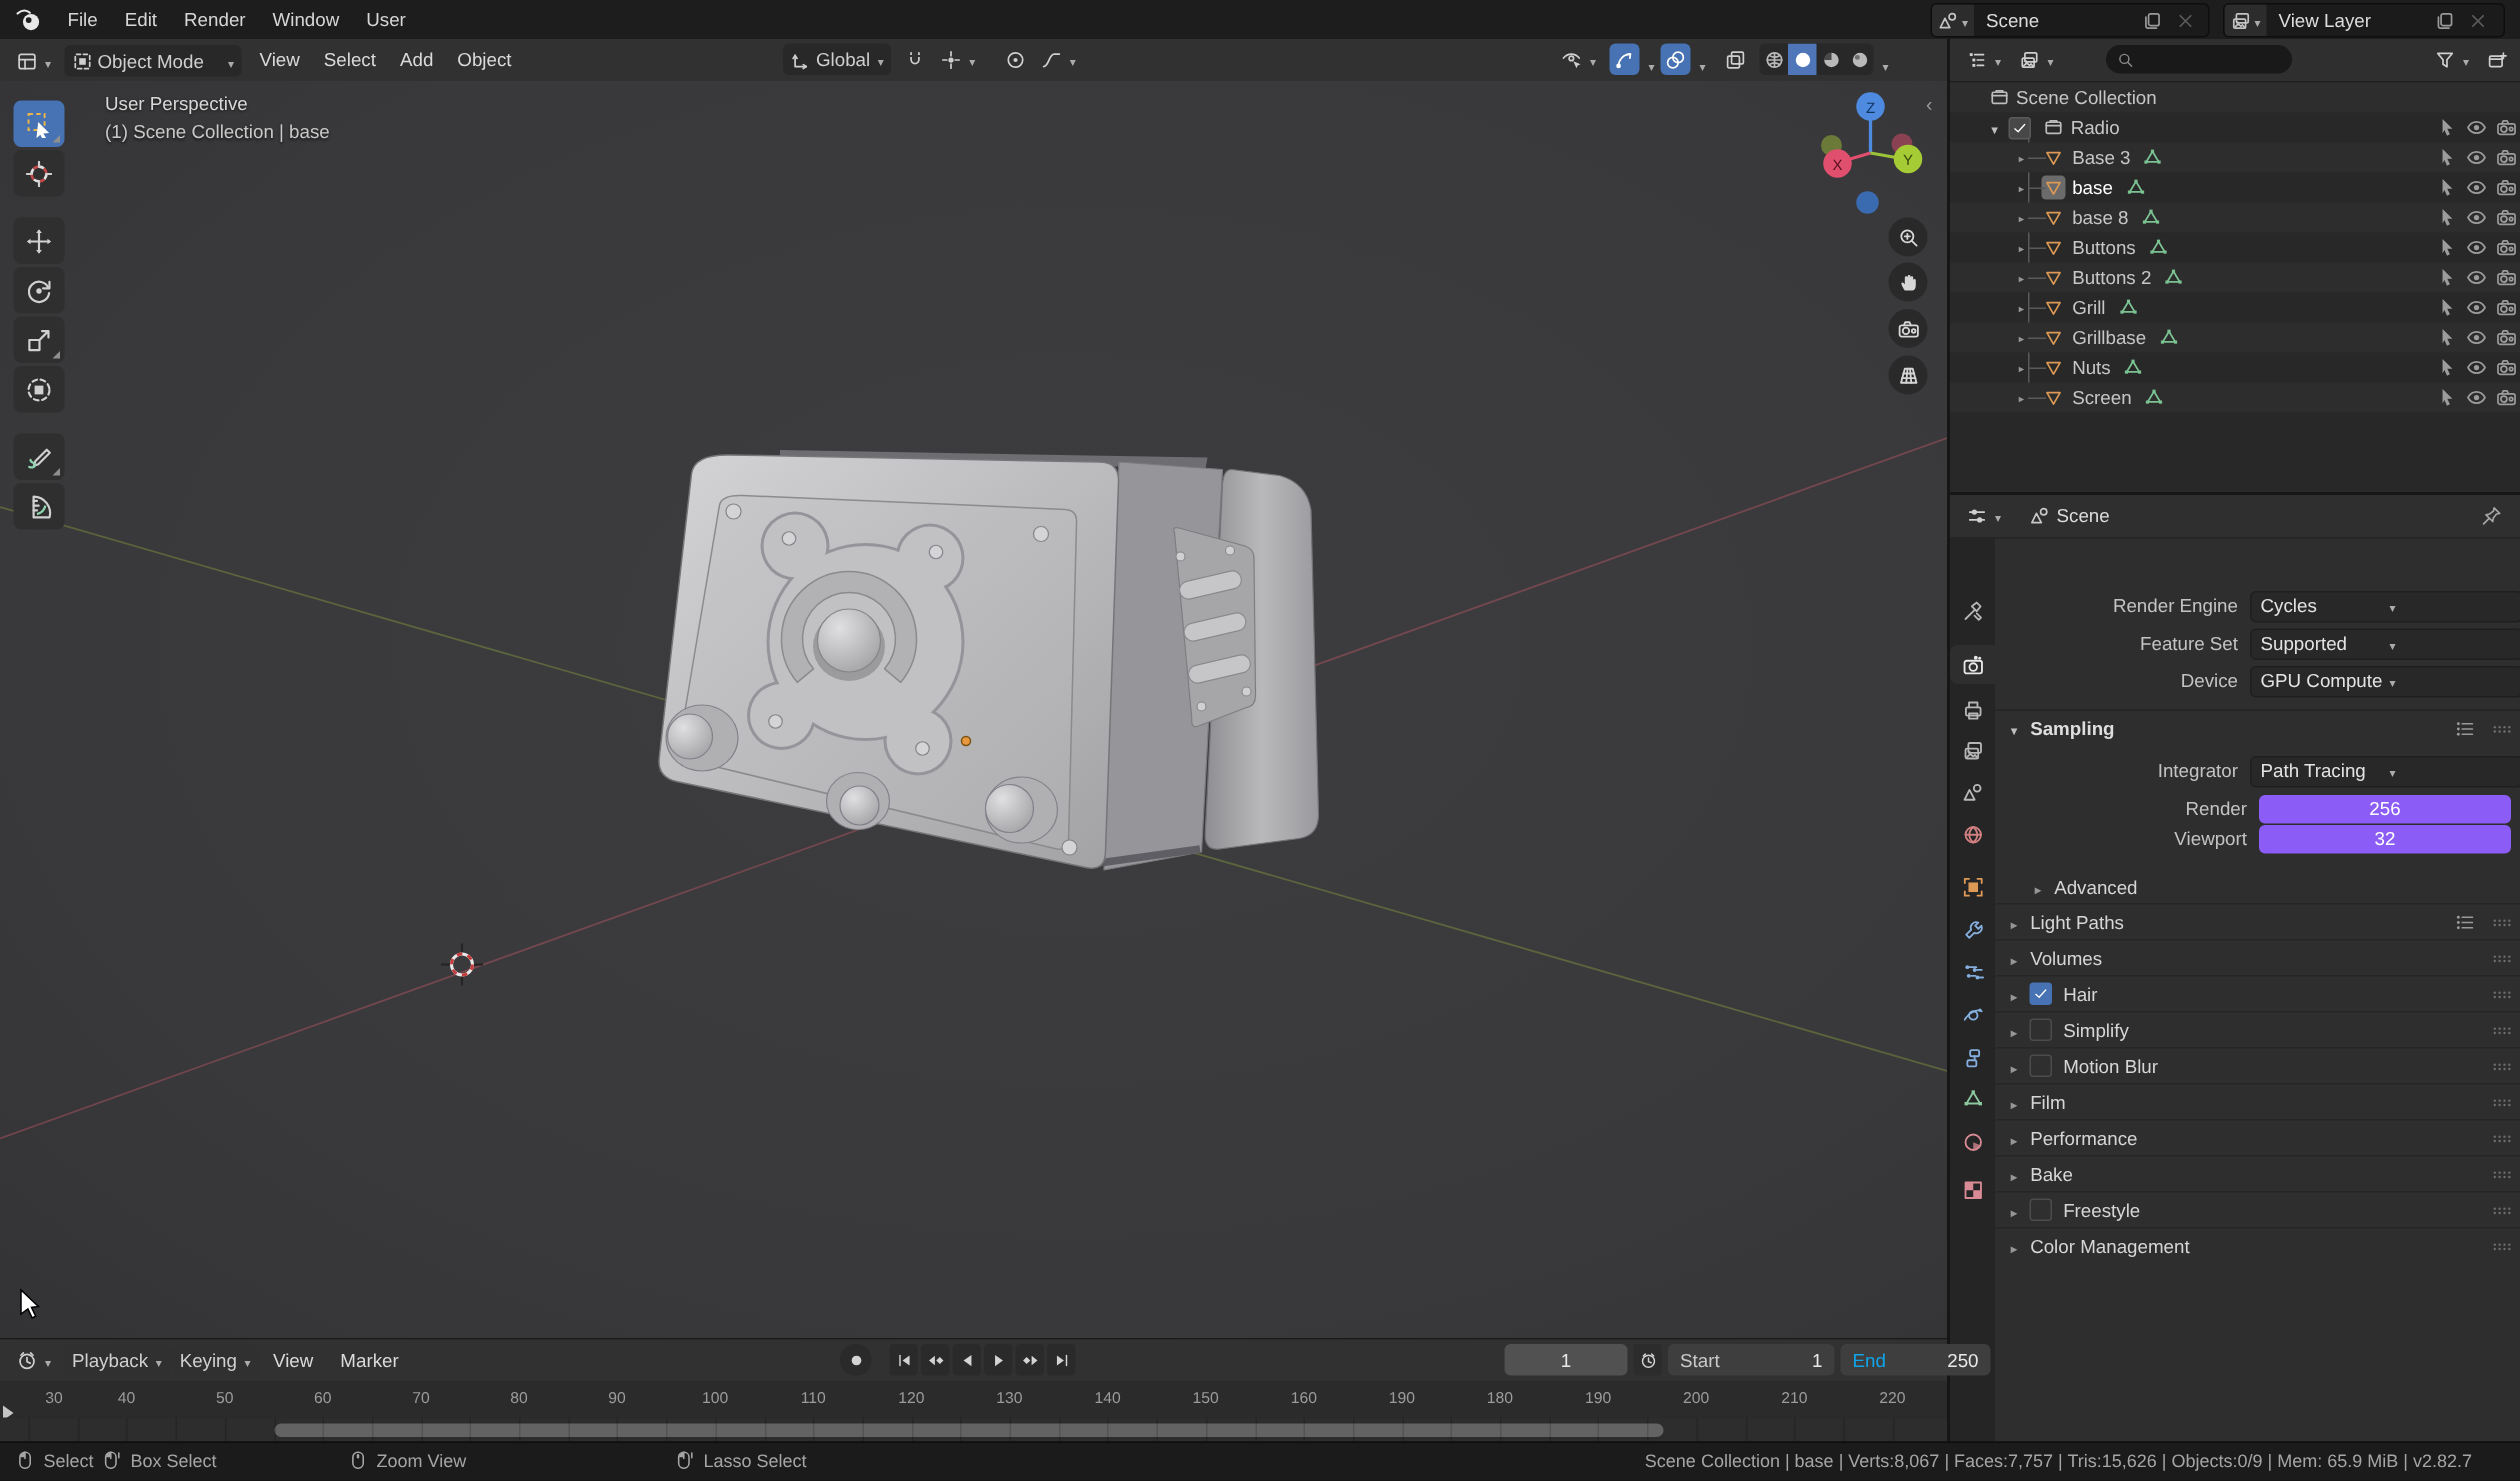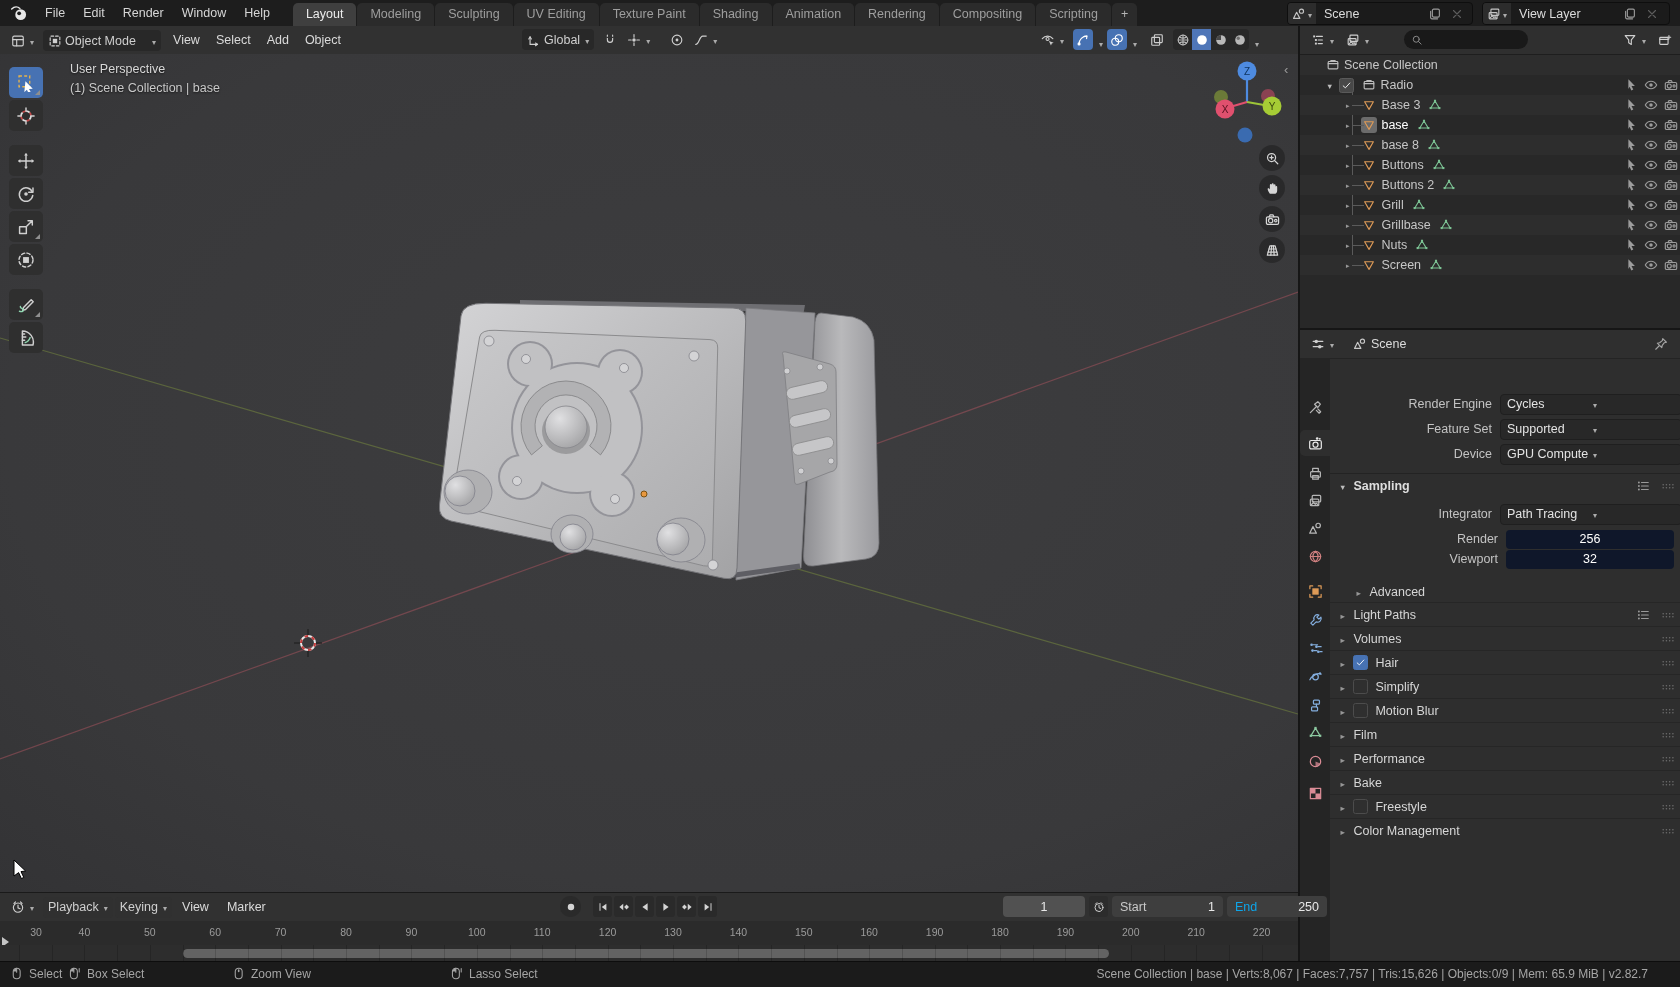--- a/index.html
+++ b/index.html
@@ -86,21 +86,21 @@
   .ptabs{position:absolute;left:0;top:28px;width:30px;height:605px;background:#252525}
   .ptab{position:absolute;left:0;width:30px;height:26px;display:flex;align-items:center;justify-content:center}
   .ptab .ic{width:15px;height:15px}
   .ptab.act{background:#2e2e2e;border-radius:5px 0 0 5px}
   .pcontent{position:absolute;left:30px;top:28px;width:352px;height:605px}
   .frow{position:absolute;left:0;width:100%;height:20px;display:flex;align-items:center}
   .flabel{width:168px;text-align:right;padding-right:8px;color:#c3c3c3}
   .dd{flex:none;width:168px;height:19px;background:#282828;border:1px solid #1f1f1f;border-radius:4px;
       display:flex;align-items:center;padding:0 6px;color:#e3e3e3}
   .dd span{flex:1}
-  .numf{flex:none;width:168px;height:19px;background:#0f172a;border-radius:4px;display:flex;
+  .numf{flex:none;width:168px;height:19px;background:#8b5cf6;border-radius:4px;display:flex;
       align-items:center;justify-content:center;color:#fff}
   .phead{position:absolute;left:0;width:100%;height:24px;display:flex;align-items:center;gap:7px;
       padding-left:9px;box-sizing:border-box;border-top:1px solid #262626;color:#d6d6d6}
   .phead .grip{position:absolute;right:7px;color:#6e6e6e}
   .phead .preset{position:absolute;right:32px;color:#9a9a9a}
 
   
   .timeline{position:absolute;left:0;top:892px;width:1298px;height:69px;background:#2d2d2d;border-top:1px solid #1a1a1a}
   .tlh{position:absolute;left:0;top:0;width:100%;height:28px;background:#313131;border-bottom:1px solid #242424}
   .tlh .grp{position:absolute;top:3px;display:flex;align-items:center;gap:4px}
@@ -135,34 +135,21 @@
           <path d="M1.5 4.5C4 2 7 2.3 8.8 4" class="s"></path>
           <circle cx="9.5" cy="9.5" r="4.8" fill="currentColor"></circle>
           <circle cx="8.1" cy="8.3" r="1.7" fill="#1d1d1d"></circle>
         </svg>
       </span>
     <div style="display:flex">
         <span class="menu">File</span>
         <span class="menu">Edit</span>
         <span class="menu">Render</span>
         <span class="menu">Window</span>
-        <span class="menu">Help</span>
-      </div>
-    <div class="wtabs">
-        <span class="wtab act">Layout</span>
-        <span class="wtab">Modeling</span>
-        <span class="wtab">Sculpting</span>
-        <span class="wtab">UV Editing</span>
-        <span class="wtab">Texture Paint</span>
-        <span class="wtab">Shading</span>
-        <span class="wtab">Animation</span>
-        <span class="wtab">Rendering</span>
-        <span class="wtab">Compositing</span>
-        <span class="wtab">Scripting</span>
-        <span class="wtab add">+</span>
+        <span class="menu">User</span>
       </div>
     <div class="idsel" style="left:1287px;width:184px">
       <span class="ip">
           <span class="ic">
             <svg viewBox="0 0 16 16">
               <circle cx="10.8" cy="4.8" r="2.4" class="s"></circle>
               <path d="M5.3 6 9 13H1.8Z" class="s"></path>
             </svg>
           </span>
           <span class="chev"></span>

